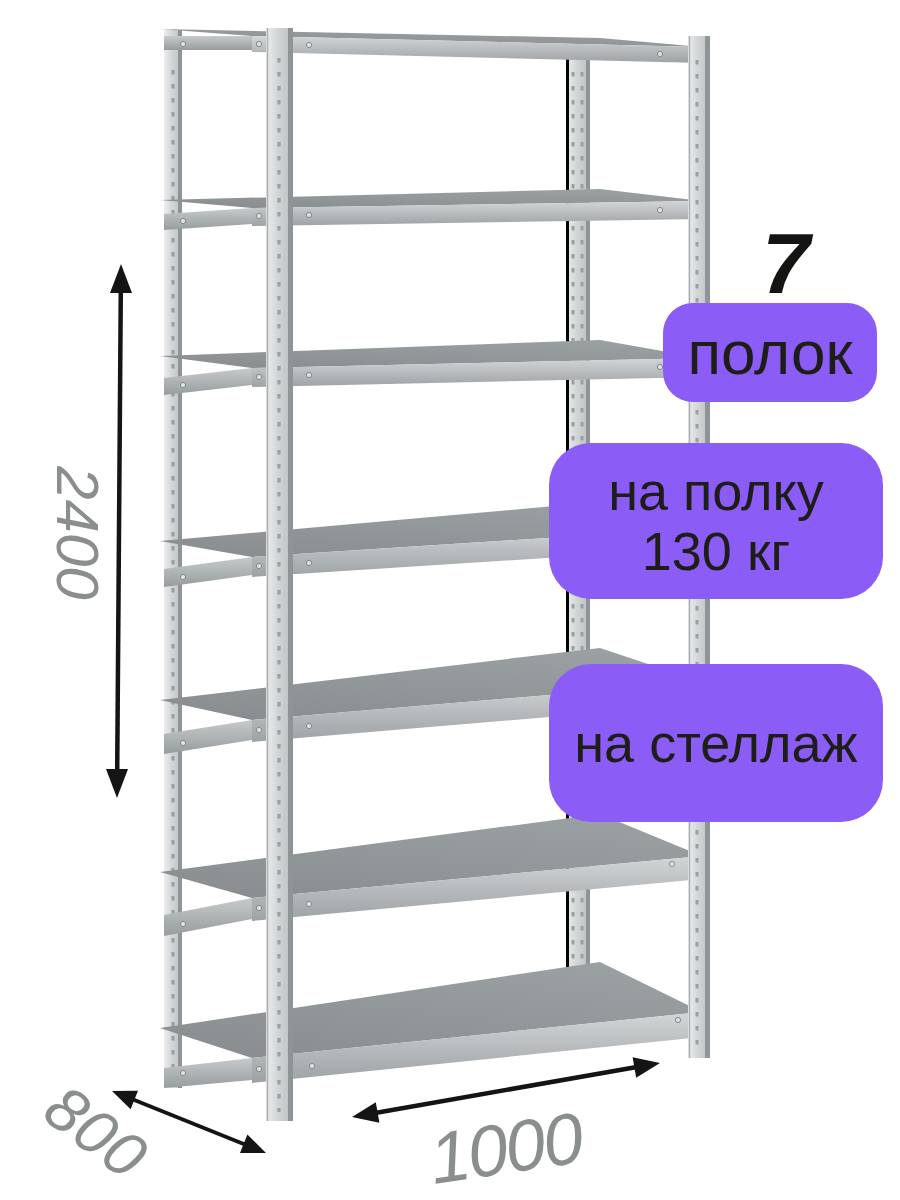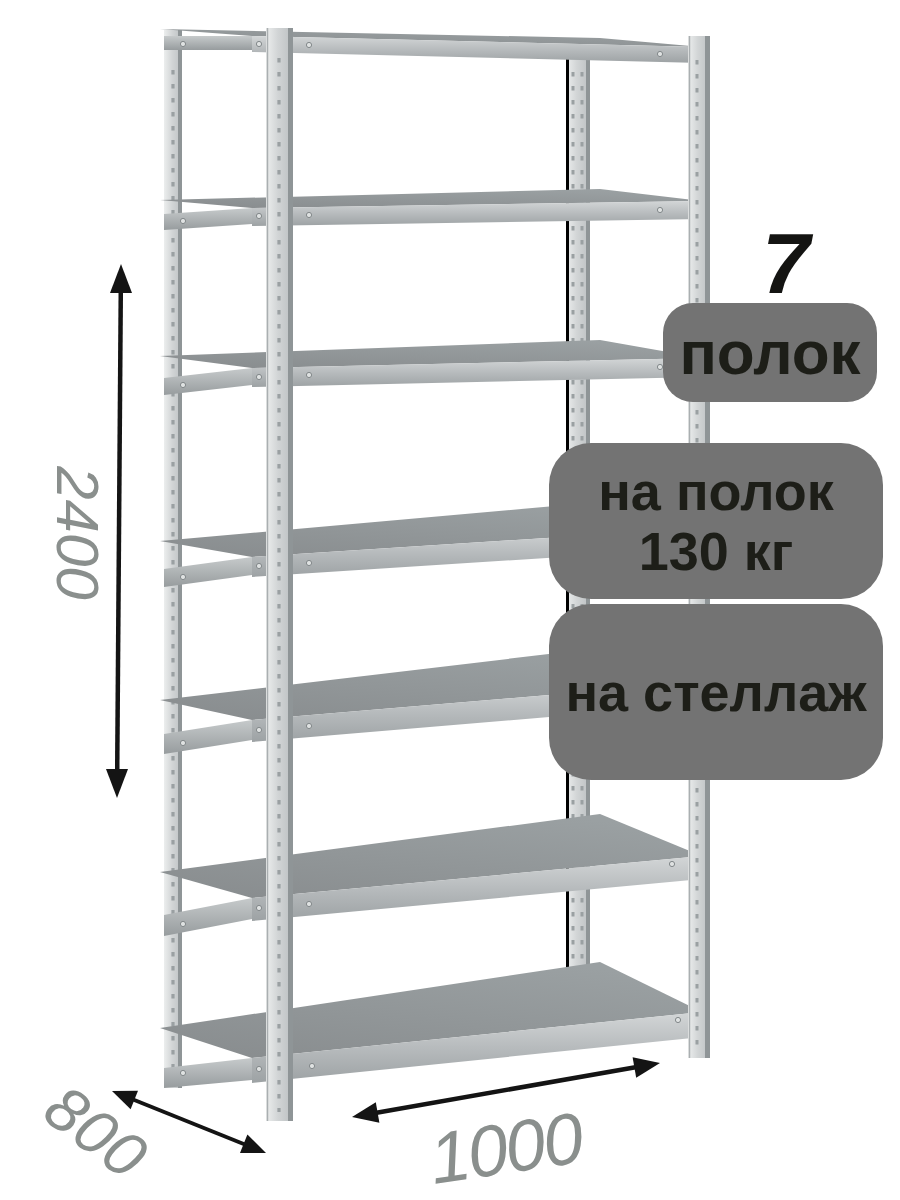--- a/index.html
+++ b/index.html
@@ -17,32 +17,32 @@
     transform:rotate(90deg);}
   .dim-depth{left:-6px;top:1100px;width:200px;height:70px;font-size:63px;
     transform:rotate(37deg);letter-spacing:1px;}
   .dim-width{left:356px;top:1112px;width:300px;height:80px;font-size:72px;
     transform:rotate(-8.5deg);letter-spacing:-2px;}
   .count-seven{
     left:706px;top:216px;width:160px;height:95px;text-align:center;
     color:#141412;font-size:86px;font-weight:bold;font-style:italic;line-height:95px;
   }
   .badge{
-    background:#737373;color:#1d1e18;font-weight:bold;text-align:center;
+    background:#8b5cf6;color:#1d1e18;font-weight:normal;text-align:center;
     display:flex;flex-direction:column;justify-content:center;
   }
   .badge-polok{
     left:663px;top:303px;width:214px;height:99px;border-radius:30px;
     font-size:62px;
   }
   .badge-two-line{
     left:549px;top:443px;width:334px;height:156px;border-radius:42px;
     font-size:54px;line-height:60px;
   }
-  .badge-rack{top:604px;height:176px;}
+  .badge-rack{top:664px;height:158px;}
 </style>
 </head>
 <body>
 
 <svg id="scene" viewBox="0 0 900 1200">
   <defs>
     <linearGradient id="postGrad" x1="0" y1="0" x2="1" y2="0">
       <stop offset="0" stop-color="#eceeee"></stop>
       <stop offset="0.45" stop-color="#d2d5d6"></stop>
       <stop offset="1" stop-color="#bcc0c2"></stop>
@@ -181,19 +181,19 @@
 <div class="overlay dim-label dim-depth">800</div>
 <div class="overlay dim-label dim-width">1000</div>
 
 <div class="overlay count-seven">7</div>
 
 <div class="overlay badge badge-polok">
   <span>полок</span>
 </div>
 
 <div class="overlay badge badge-two-line">
-  <span>на полок</span>
+  <span>на полку</span>
   <span>130 кг</span>
 </div>
 
 <div class="overlay badge badge-two-line badge-rack">
   <span>на стеллаж</span>
 </div>
 
 </body></html>

